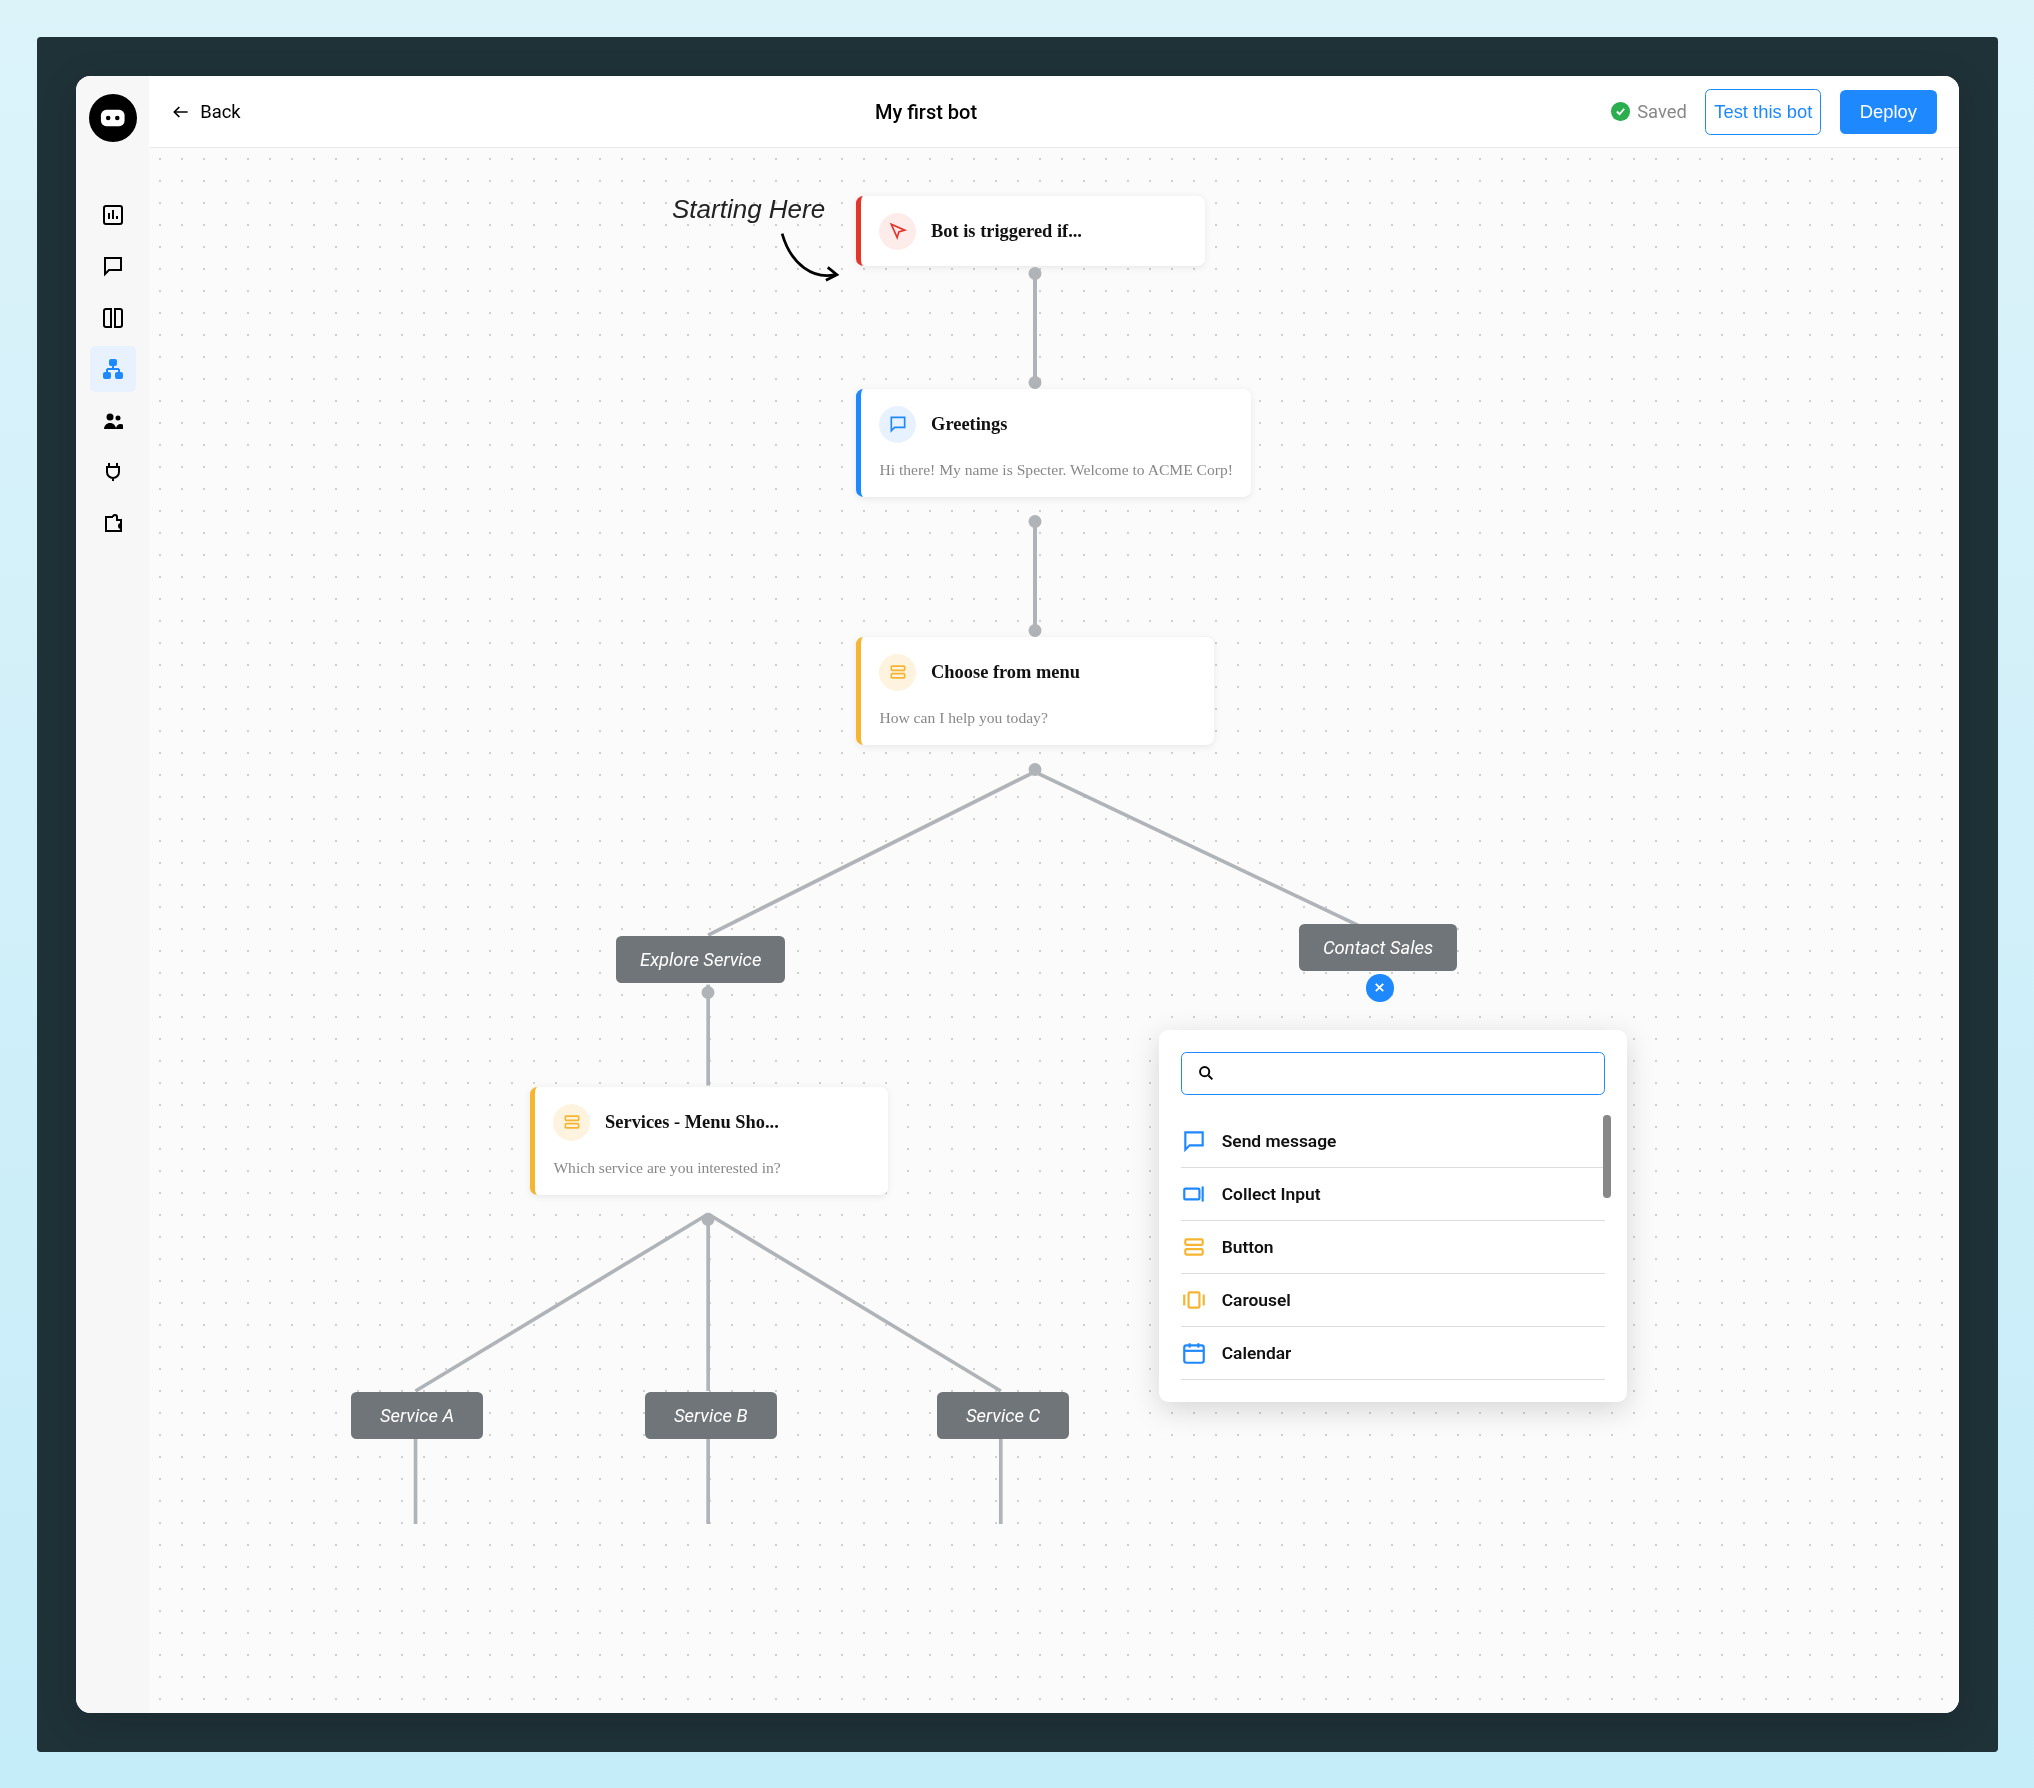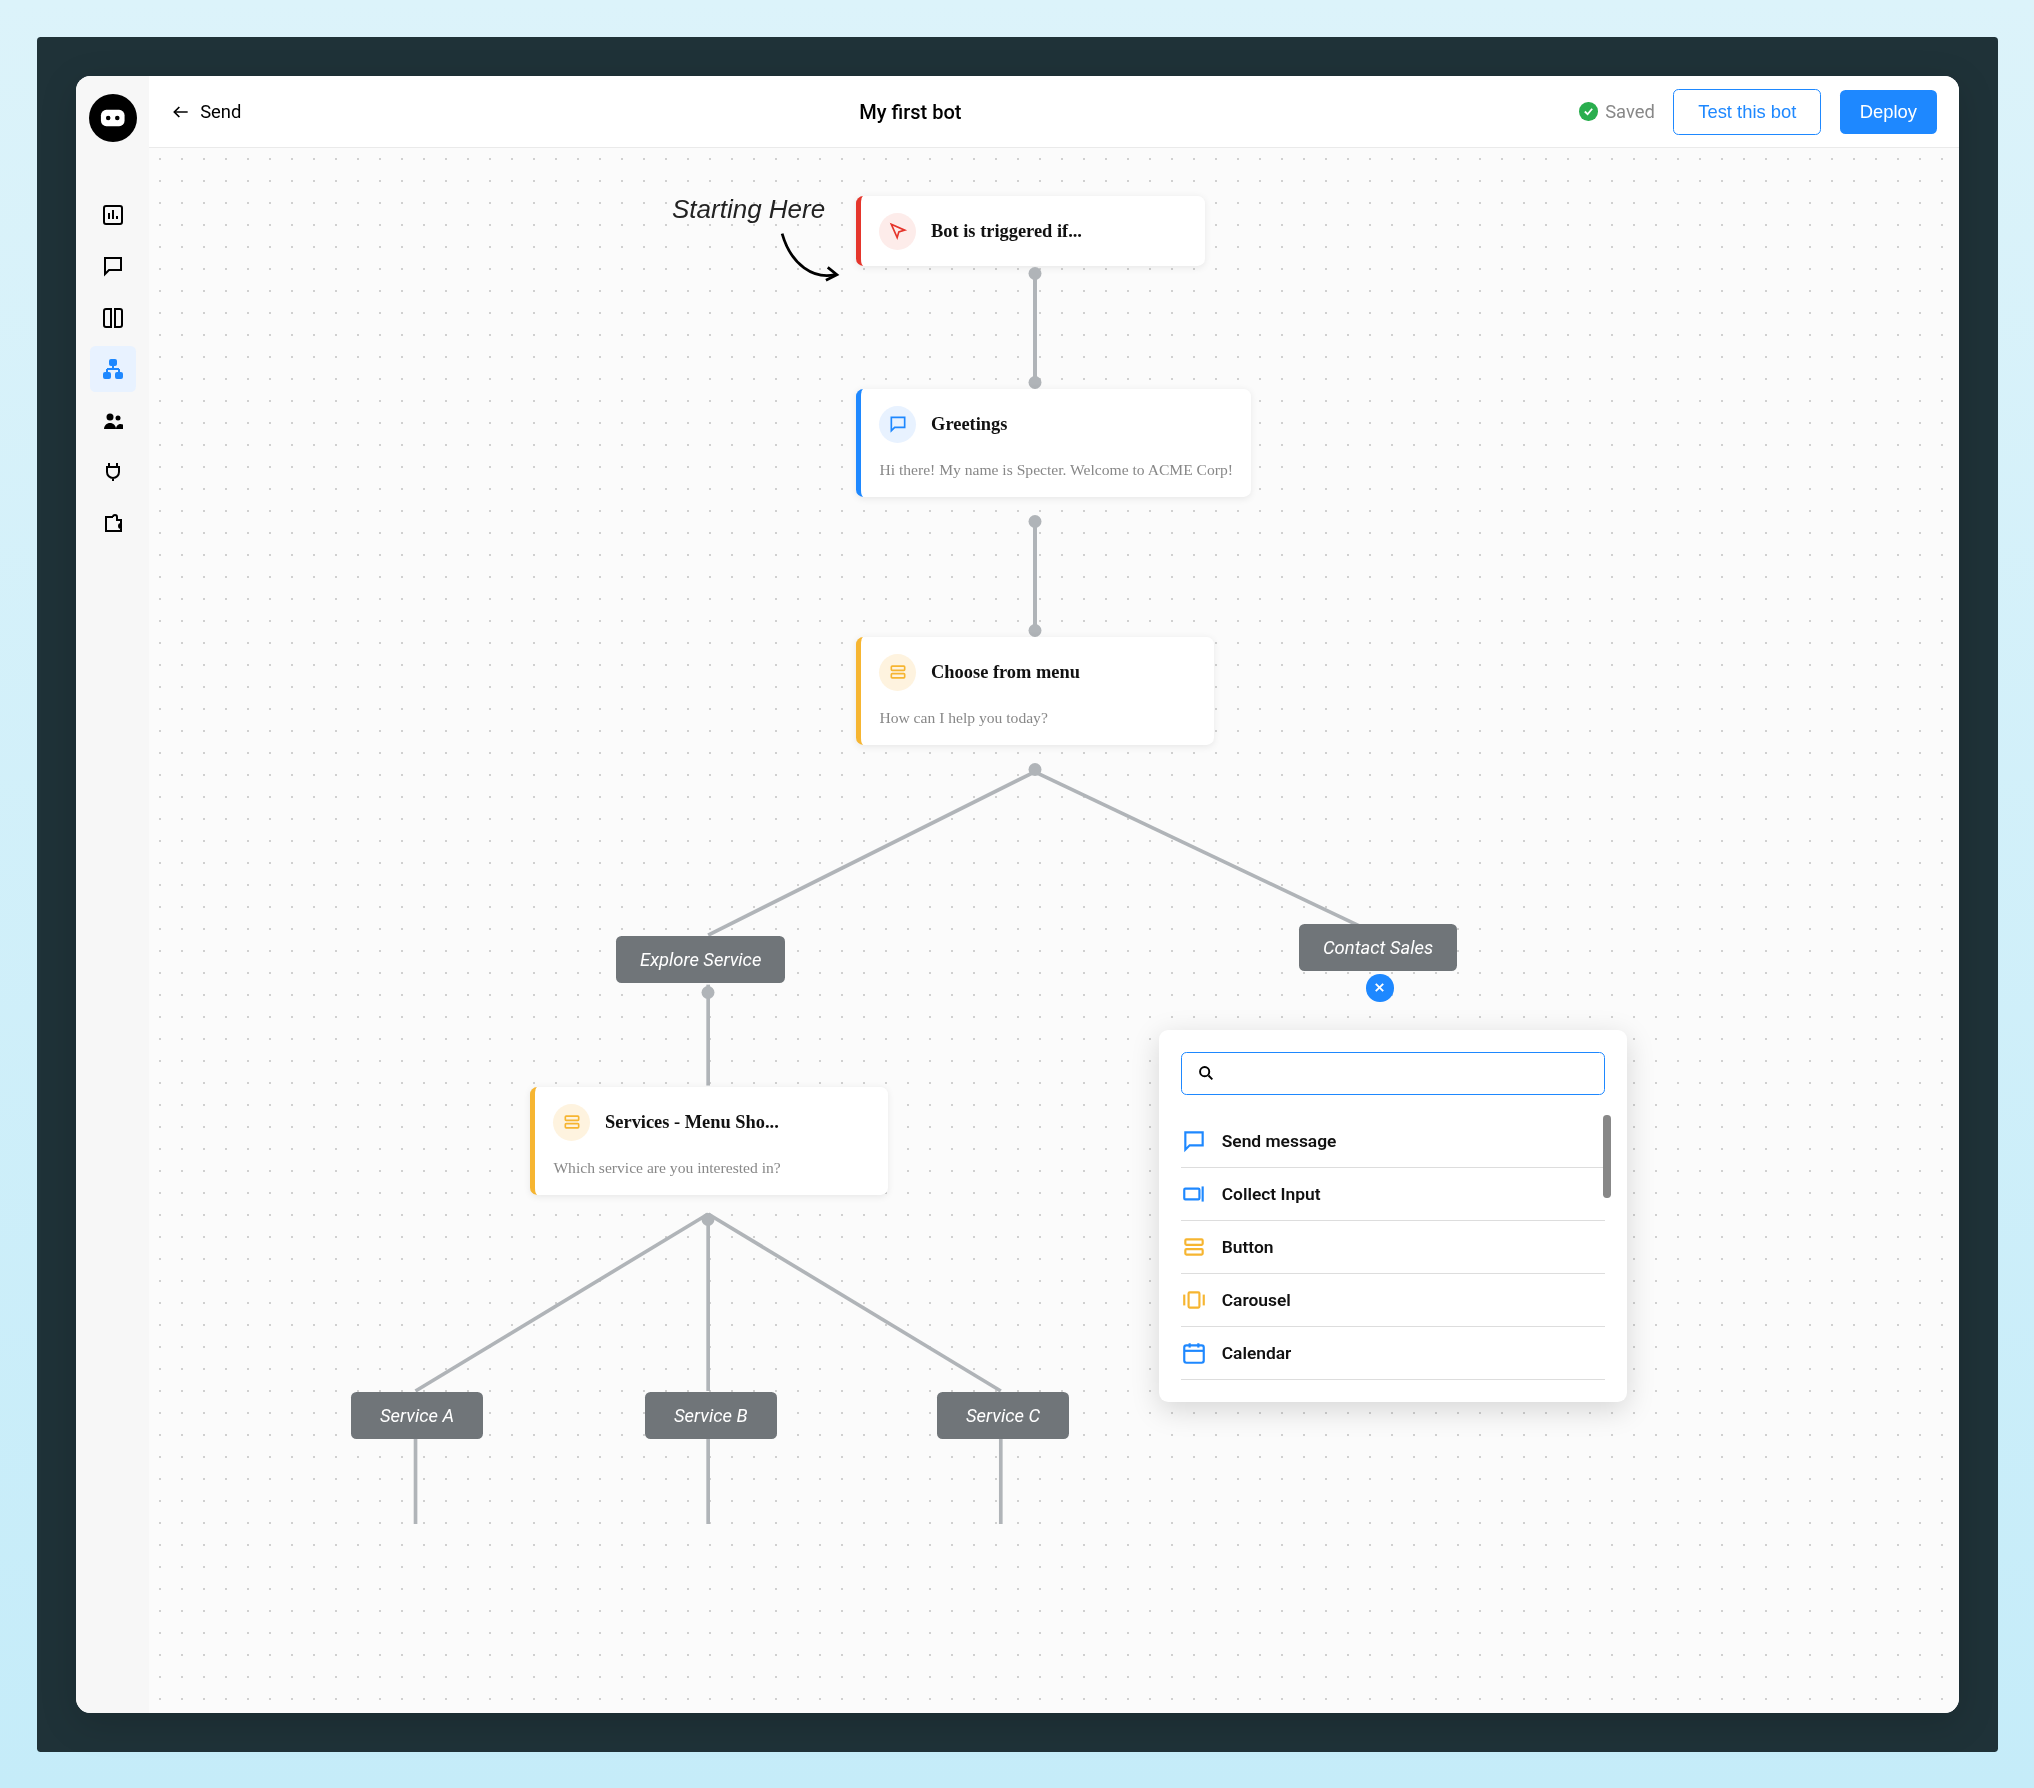--- a/index.html
+++ b/index.html
@@ -122,21 +122,21 @@
       background: #2aae4e;
       border-radius: 50%;
       display: flex;
       align-items: center;
       justify-content: center;
     }
     .btn-outline {
       border: 1.4px solid #1e88ff;
       color: #1e88ff;
       background: #fff;
-      padding: 11px 24px;
+      padding: 11px 8px;
       border-radius: 5.5px;
       font-size: 18.4px;
       cursor: pointer;
     }
     .btn-primary {
       background: #1e88ff;
       color: #fff;
       border: none;
       padding: 11px 20px;
       border-radius: 5.5px;
@@ -353,21 +353,21 @@
     </div>
 
     <div class="main">
 
       <div class="topbar">
         <div class="back-btn">
           <svg width="20" height="20" viewBox="0 0 24 24" fill="none" stroke="#000" stroke-width="2">
               <line x1="20" y1="12" x2="4" y2="12"></line>
               <polyline points="10,6 4,12 10,18"></polyline>
             </svg>
-          <span>Send</span>
+          <span>Back</span>
         </div>
         <div class="title-center">My first bot</div>
         <div class="topbar-right">
           <div class="saved-status">
             <span class="check-circle">
               <svg width="11" height="11" viewBox="0 0 12 12">
                   <path d="M2 6l3 3 5-6" stroke="#fff" stroke-width="2" fill="none"></path>
                 </svg>
             </span>
             <span>Saved</span>

